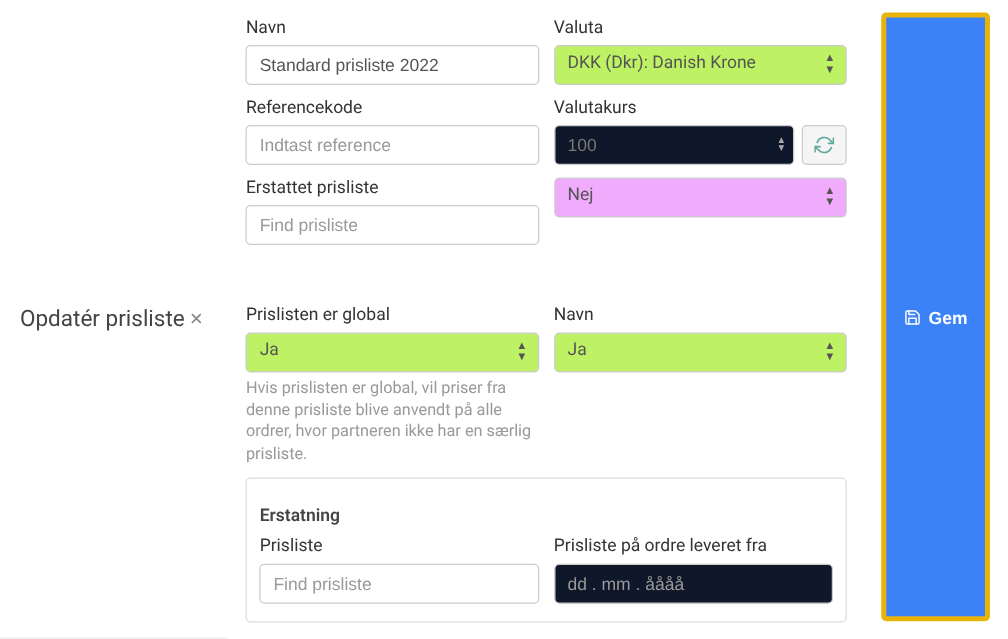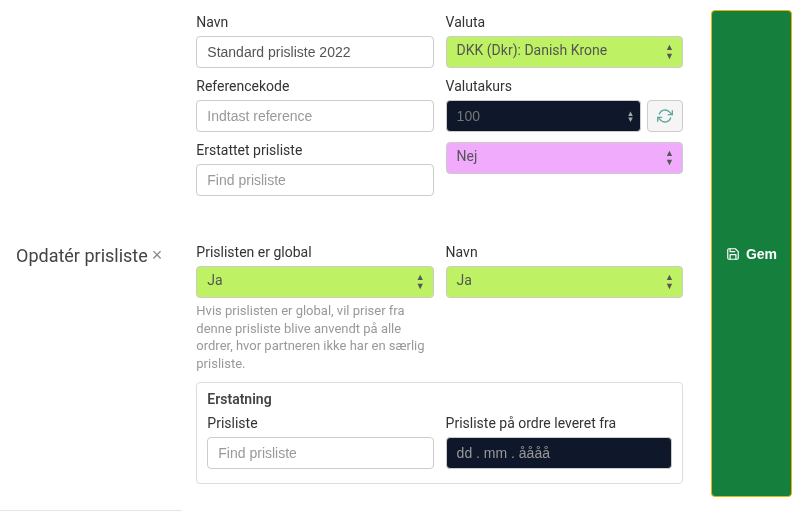--- a/index.html
+++ b/index.html
@@ -145,39 +145,39 @@
     }
     .help-text {
       font-size: 13px;
       color: #999;
       margin-top: 4px;
       line-height: 1.35;
     }
     .replacement-section {
       border: 1px solid #ddd;
       border-radius: 4px;
-      padding: 8px 10px 14px 10px;
+      padding: 22px 10px 14px 10px;
       margin-top: 10px;
     }
     .section-title {
       font-size: 14px;
       font-weight: 600;
       color: #444;
       margin-bottom: 8px;
     }
     .modal-footer {
       padding: 10px 14px 14px;
       display: flex;
       justify-content: flex-end;
       background: #fff;
     }
     .save-btn {
-      background: #15803d;
+      background: #3b82f6;
       color: #fff;
-      border: 1px solid #eab308;
+      border: 4px solid #eab308;
       border-radius: 4px;
       padding: 6px 14px;
       font-size: 14px;
       cursor: pointer;
       display: inline-flex;
       align-items: center;
       gap: 6px;
       font-weight: 600;
     }
     .save-btn svg {

